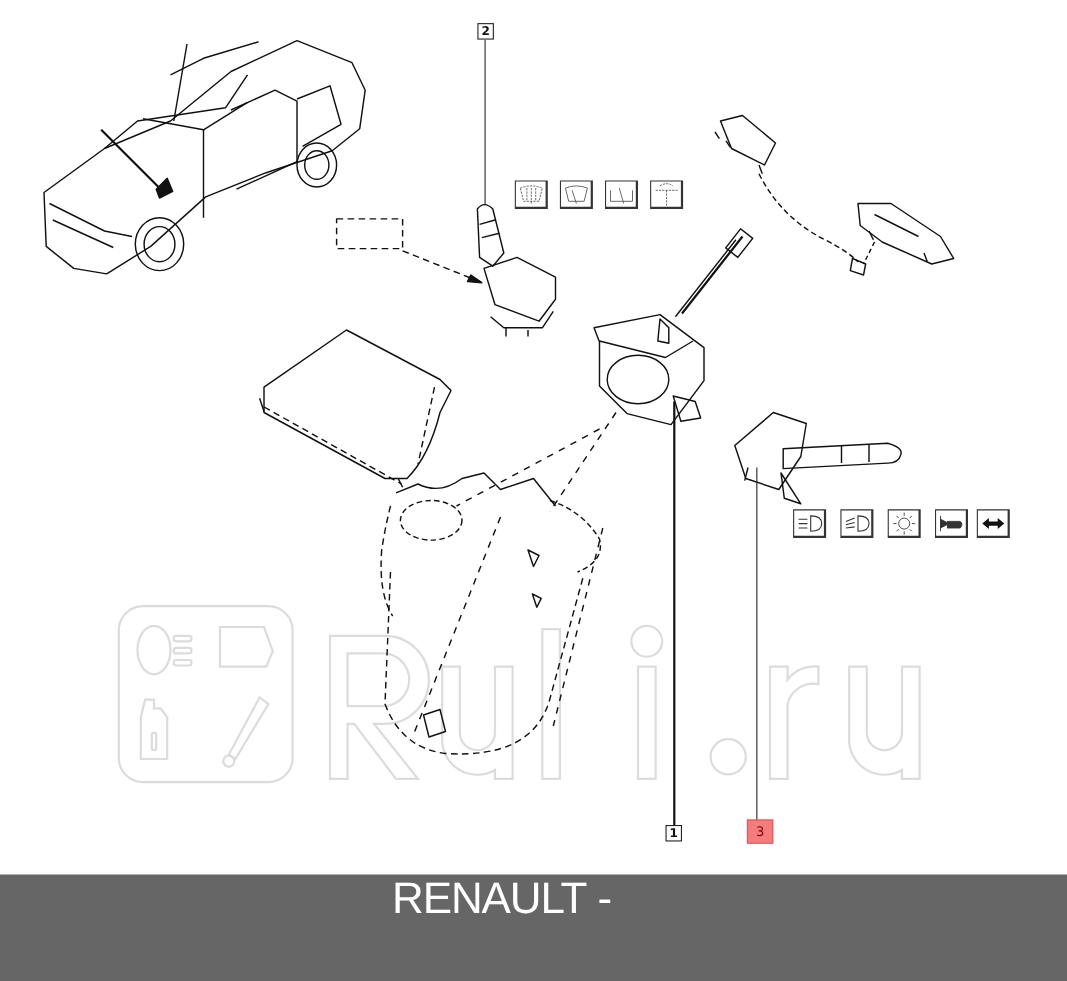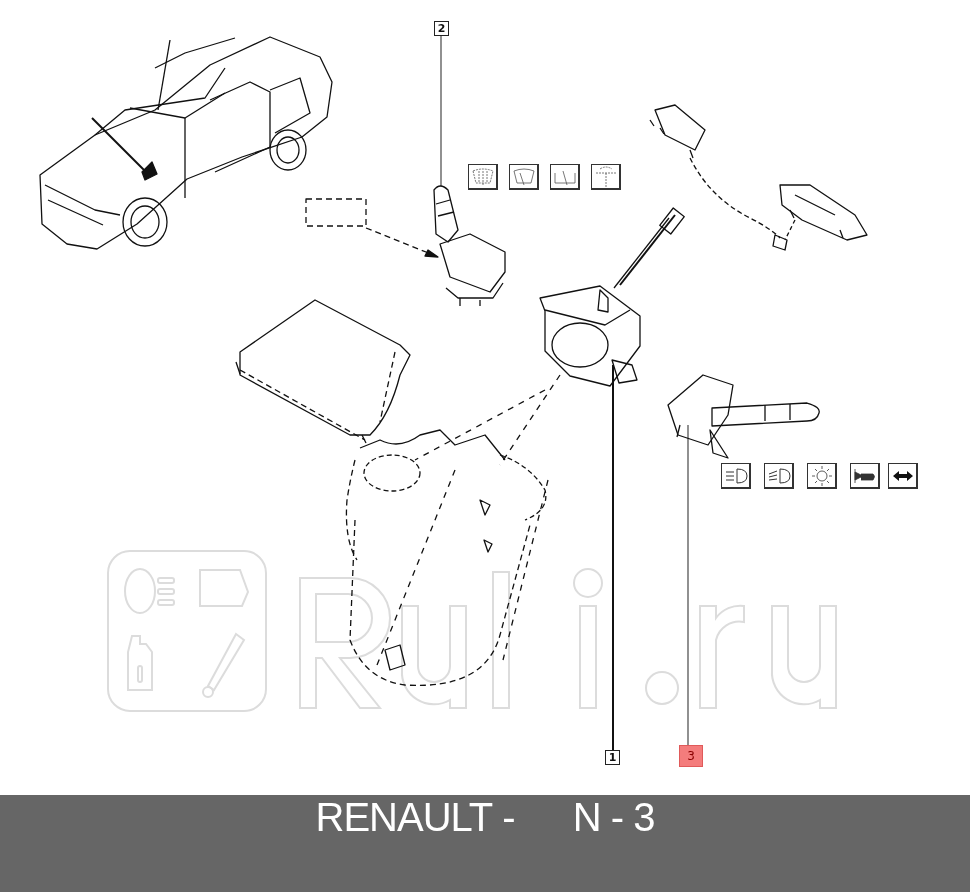--- a/index.html
+++ b/index.html
@@ -198,14 +198,13 @@
       </svg>
   </div>
 </div>
 
 <div id="footer">
   <span>RENAULT</span>
   <span>&nbsp;</span>
   <span>-</span>
   <span>&nbsp;</span>
   <span class="gap"></span>
-  <span>N - 3</span>
 </div>
 
 </body></html>

